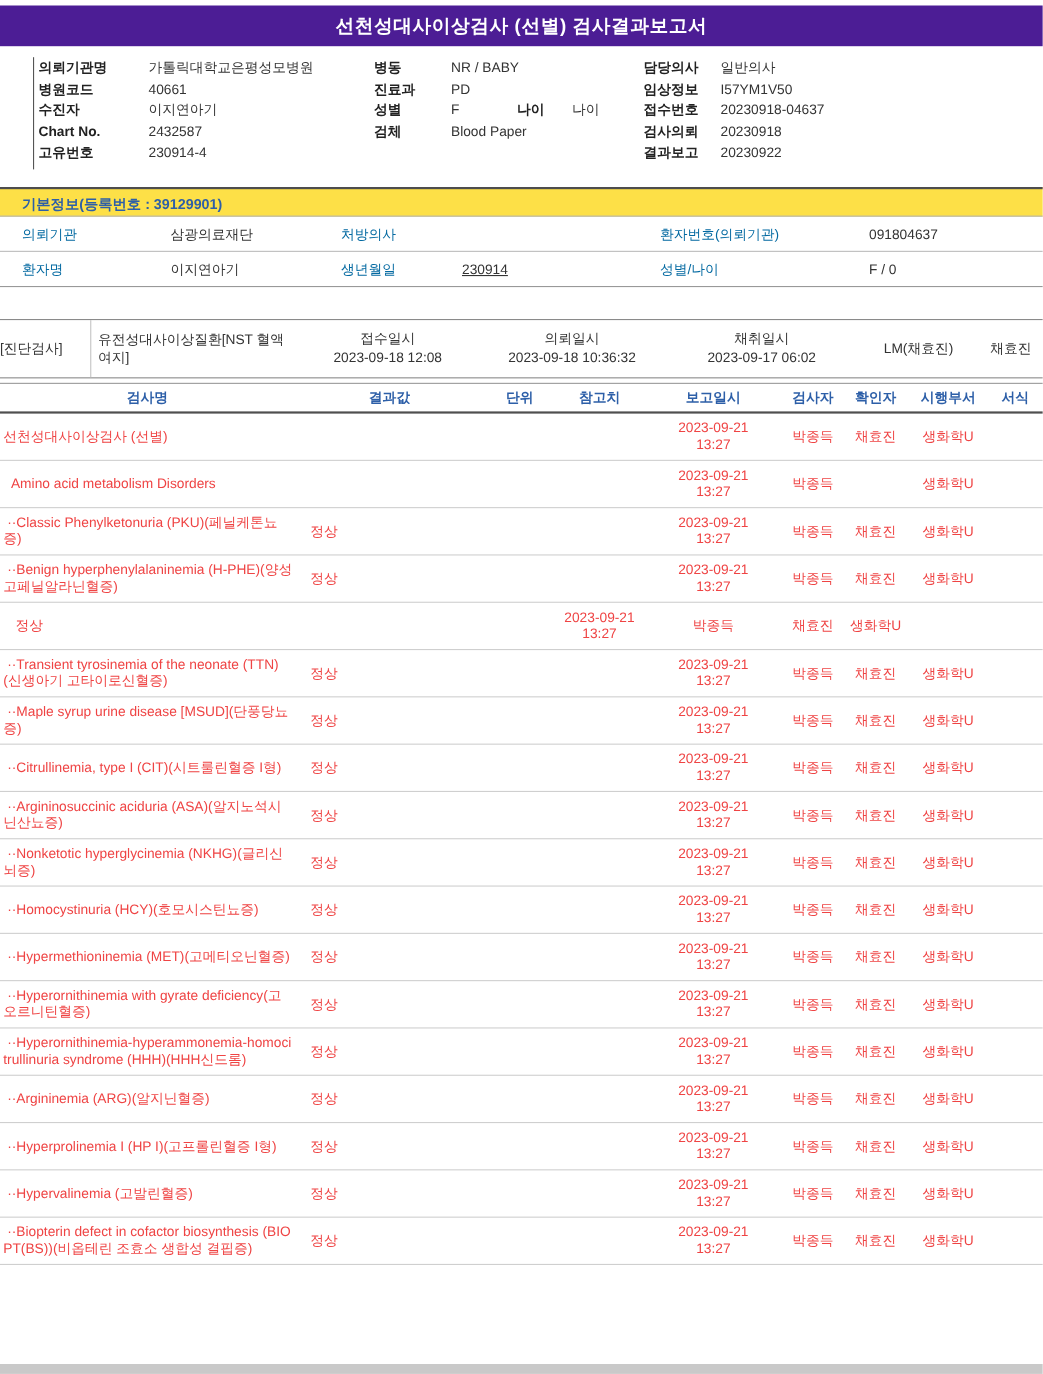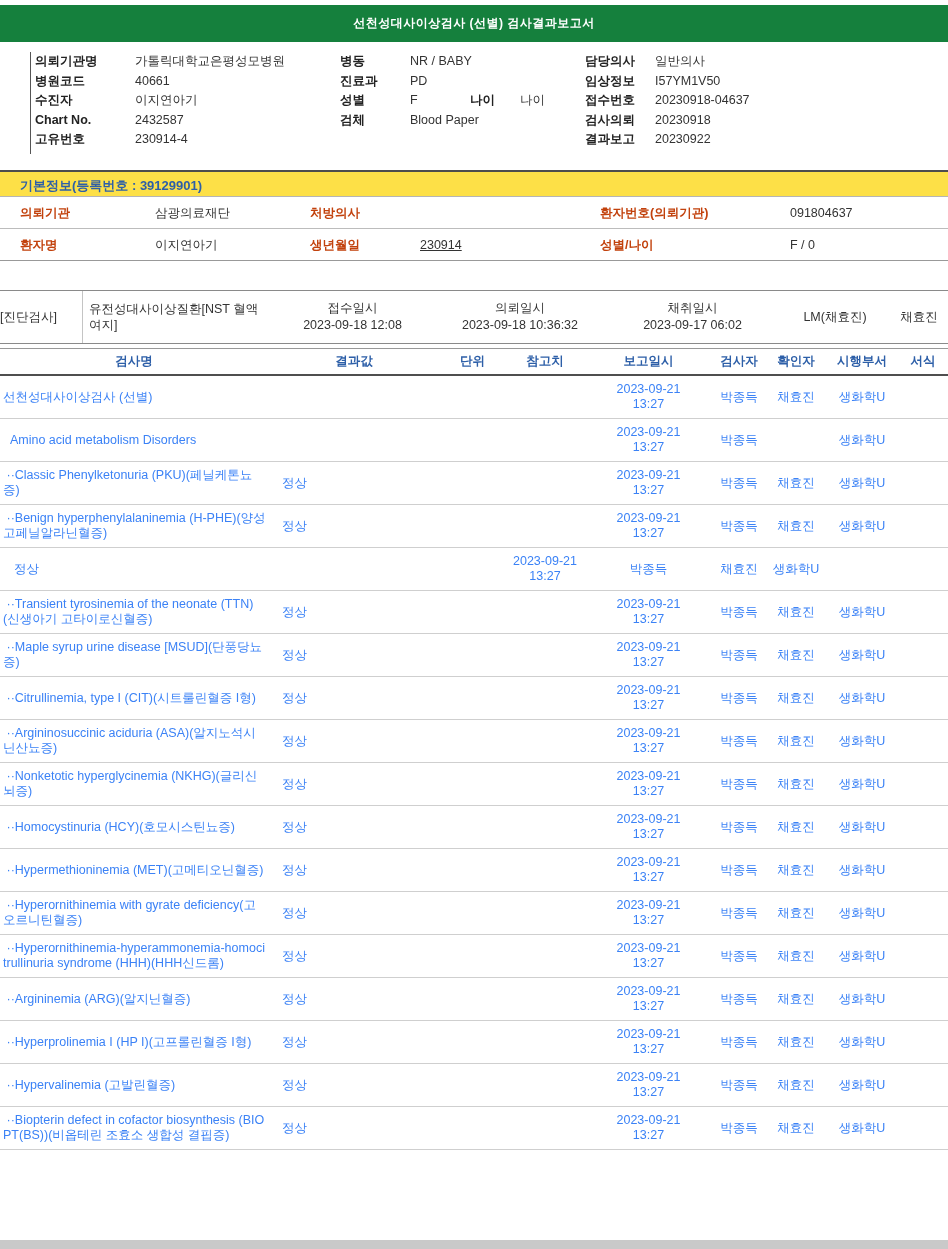--- a/index.html
+++ b/index.html
@@ -3,23 +3,23 @@
 <meta charset="utf-8">
 <style>
   * { margin:0; padding:0; box-sizing:border-box; }
   html,body { background:#fff; }
   body {
     width:948px; height:1249px; position:relative; overflow:hidden;
     font-family:"Liberation Sans","DejaVu Sans",sans-serif;
     color:#333;
   }
   .title-bar {
-    margin-top:5px; height:37px; background:#15803d; color:#fff;
+    margin-top:5px; height:37px; background:#4c1d95; color:#fff;
     display:flex; align-items:center; justify-content:center;
-    font-size:12px; font-weight:bold; letter-spacing:0.5px;
+    font-size:17px; font-weight:bold; letter-spacing:0.5px;
   }
   
   .info-section { position:relative; height:112px; margin-top:8px; font-size:12.5px; }
   .info-vline { position:absolute; left:30px; top:2px; width:1px; height:102px; background:#555; }
   .info-col { position:absolute; top:2px; }
   .info-row { height:19.5px; line-height:19.5px; white-space:nowrap; }
   .lbl { display:inline-block; font-weight:bold; color:#222; }
   .val { color:#333; }
   .col1 { left:35px; }  .col1 .lbl { width:100px; }
   .col2 { left:340px; } .col2 .lbl { width:70px; }
@@ -28,21 +28,21 @@
   .lbl-extra { display:inline-block; width:50px; font-weight:bold; color:#222; }
   
   .basic-header {
     margin-top:8px; height:27px; line-height:27px; padding-left:20px;
     background:#fde047; color:#2d5fa8; font-weight:bold; font-size:13px;
     border-top:2px solid #4d4d4d; border-bottom:1px solid #b5b5b5;
   }
   .basic-row { position:relative; height:32px; border-bottom:1px solid #bcbcbc; font-size:12.5px; }
   .basic-row.last { border-bottom:1px solid #999; }
   .basic-row span { position:absolute; top:0; line-height:32px; }
-  .b-lbl { font-weight:bold; color:#c2410c; }
+  .b-lbl { font-weight:normal; color:#0369a1; }
   .b-l1 { left:20px; }  .b-v1 { left:155px; }
   .b-l2 { left:310px; } .b-v2 { left:420px;text-decoration:underline; }
   .b-l3 { left:600px; } .b-v3 { left:790px; }
   .spacer-row { height:29px; }
   
   .diag-row {
     display:grid; grid-template-columns:83px 187px 165px 170px 175px 110px 58px;
     border-top:1px solid #8a8a8a; border-bottom:1px solid #8a8a8a;
     min-height:54px; align-items:center; font-size:12.5px; color:#333;
   }
@@ -55,21 +55,21 @@
     margin-top:4px;
     display:grid; grid-template-columns:268px 172px 65px 80px 127px 54px 60px 72px 50px;
     height:28px; align-items:center;
     border-top:1px solid #999; border-bottom:2px solid #4f4f4f;
     color:#2d5fa8; font-weight:bold; font-size:12.5px;
   }
   .hcell { text-align:center; }
   .res-row {
     display:grid; grid-template-columns:268px 172px 65px 80px 127px 54px 60px 72px 50px;
     border-bottom:1px solid #cfcfcf; min-height:43px; align-items:center;
-    font-size:12.5px; color:#3b82f6;
+    font-size:12.5px; color:#ef4444;
   }
   .c-name { padding:6px 2px 6px 3px; line-height:15px; white-space:pre-wrap; word-break:break-all; }
   .c-result { padding-left:14px; }
   .c-center { text-align:center; line-height:15px; }
   .bottom-strip { position:absolute; left:0; right:0; bottom:0; height:9px; background:#c9c9c9; }
 </style>
 </head>
 <body>
 
 <div class="title-bar">

